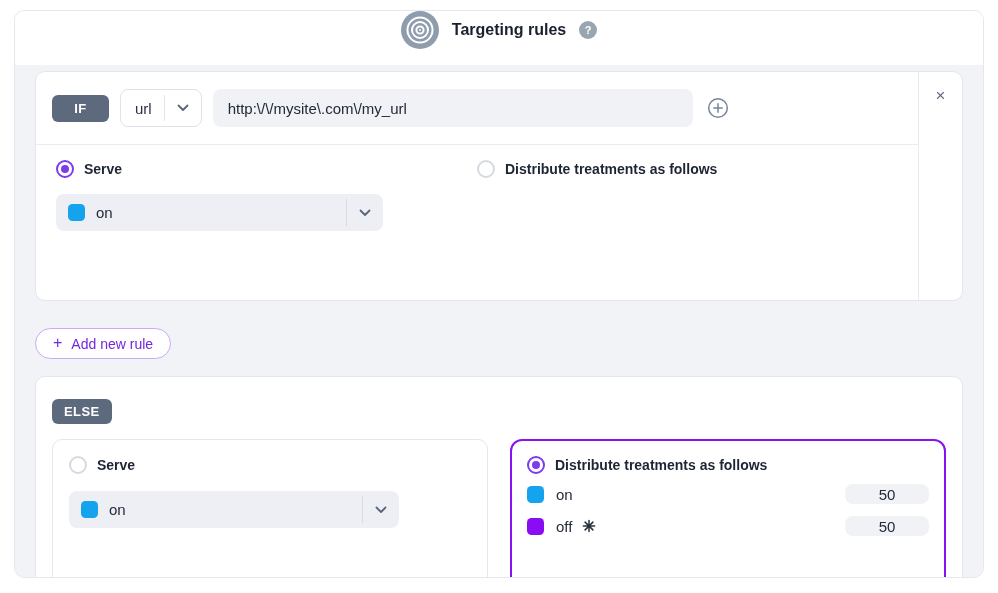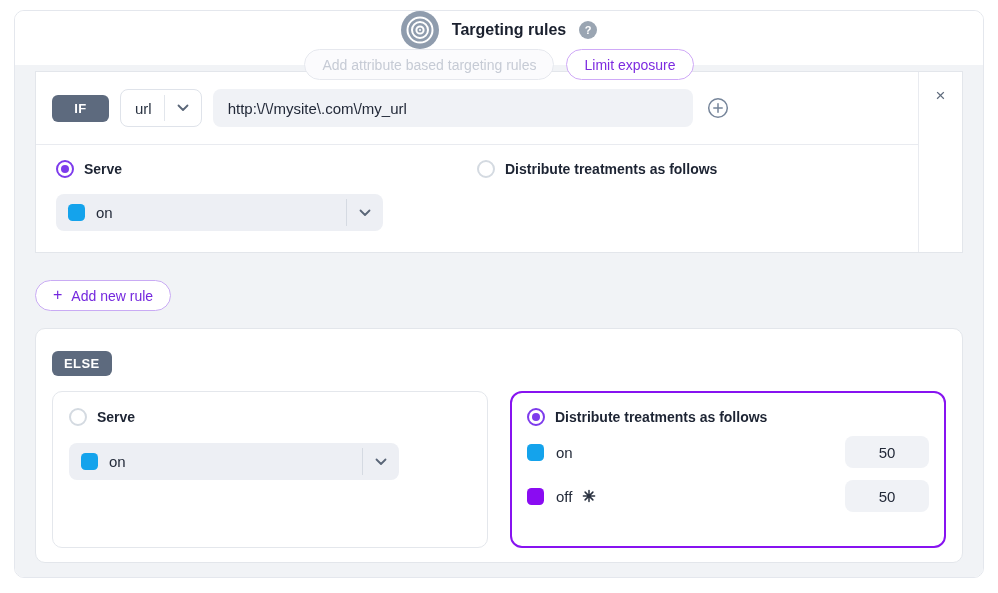--- a/index.html
+++ b/index.html
@@ -28,22 +28,22 @@
     height:31px; border-radius:16px; padding:0 17px; font-size:14px;
     display:inline-flex; align-items:center; gap:8px; background:#fff;
     font-family:inherit; cursor:pointer;
   }
   .pill.disabled { border:1px solid #e6e8ee; color:#c6cbd5; background:#fbfbfd; cursor:default; }
   .pill.purple-outline { border:1px solid #cfa9f7; color:#7d2be0; font-weight:500; }
   
   .panel-body { height:514px; background:#f1f3f6; padding:6px 20px 16px; }
   
   .rule-card {
-    background:#fff; border:1px solid #e3e6eb; border-radius:0;
-    display:flex; height:182px; overflow:hidden;
+    background:#fff; border:1px solid #e3e6eb; border-radius:10px;
+    display:flex; height:230px; overflow:hidden;
   }
   .rule-main { flex:1; display:flex; flex-direction:column; min-width:0; }
   .condition-row {
     height:73px; display:flex; align-items:center; padding:0 16px;
     border-bottom:1px solid #e9ebf0; gap:11px;
   }
   .kw-badge {
     background:#5d6a7e; color:#fff; font-size:13px; font-weight:700; letter-spacing:.4px;
     border-radius:6px; padding:6px 0; min-width:57px; text-align:center;
   }
@@ -100,21 +100,21 @@
   .option-card {
     border:1px solid #e4e7ec; border-radius:10px; height:157px; padding:16px 16px; background:#fff;
   }
   .option-card.selected { border:2px solid #8713f0; border-radius:12px; padding:15px 15px; }
   .dist-row { display:flex; align-items:center; margin-top:12px; }
   .dist-row:first-of-type { margin-top:10px; }
   .dist-row .tname { margin-left:12px; }
   .ast-icon { margin-left:10px; display:flex; }
   .spacer { flex:1; }
   .pct-input {
-    width:84px; height:32px; background:#f0f2f6; border:none; border-radius:8px;
+    width:84px; height:20px; background:#f0f2f6; border:none; border-radius:8px;
     text-align:center; font-size:15px; color:#232a39; font-family:inherit; outline:none;
   }
 </style>
 </head>
 <body>
 
 <div class="page">
   <div class="panel">
 
     <div class="panel-header">
@@ -124,24 +124,20 @@
             <circle cx="19" cy="19" r="19" fill="#8f9cad"></circle>
             <circle cx="19" cy="19" r="12.5" fill="none" stroke="#fff" stroke-width="2"></circle>
             <circle cx="19" cy="19" r="8" fill="none" stroke="#fff" stroke-width="2"></circle>
             <circle cx="19" cy="19" r="3.6" fill="none" stroke="#fff" stroke-width="2"></circle>
             <circle cx="19" cy="19" r="1" fill="#fff"></circle>
           </svg>
         </span>
         <span class="title">Targeting rules</span>
         <span class="help-badge">?</span>
       </div>
-      <div class="hdr-right">
-        <button class="pill disabled">Add attribute based targeting rules</button>
-        <button class="pill purple-outline">Limit exposure</button>
-      </div>
     </div>
 
     <div class="panel-body">
 
       
       <div class="rule-card">
         <div class="rule-main">
           <div class="condition-row">
             <span class="kw-badge">IF</span>
 

